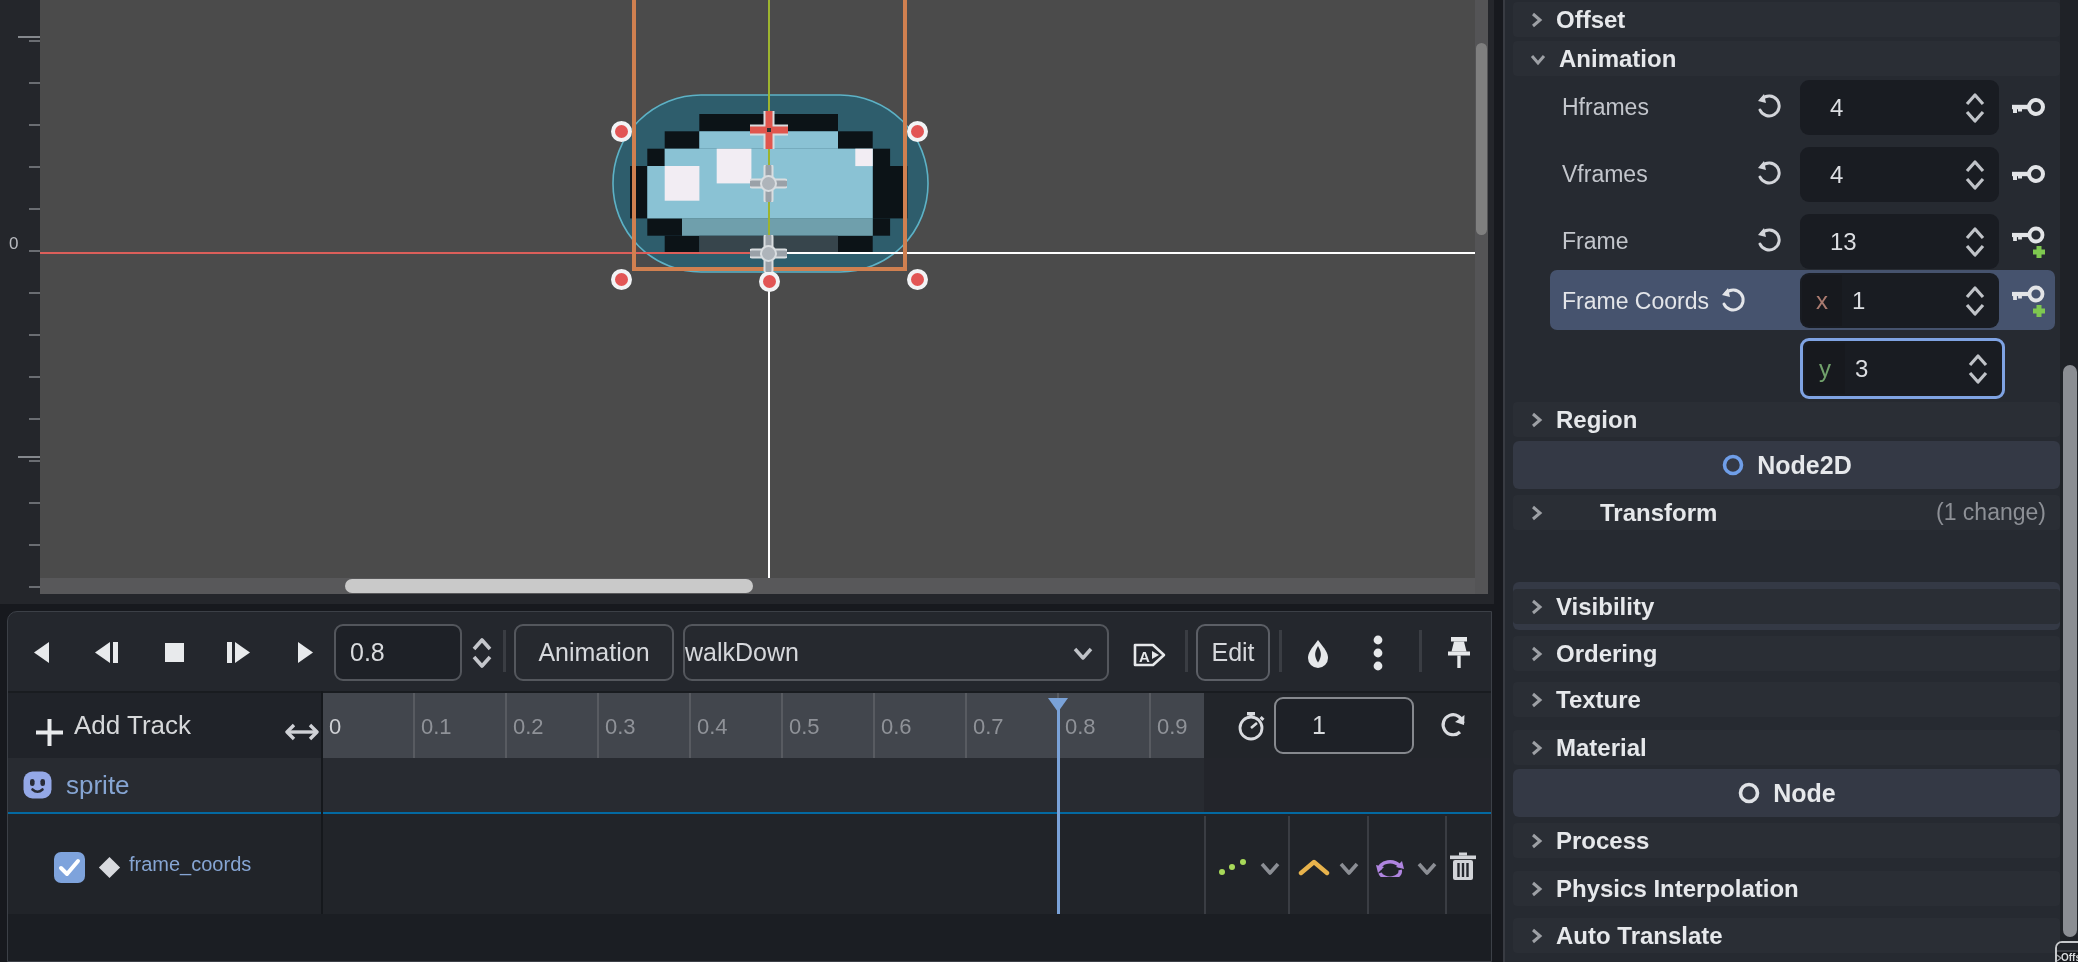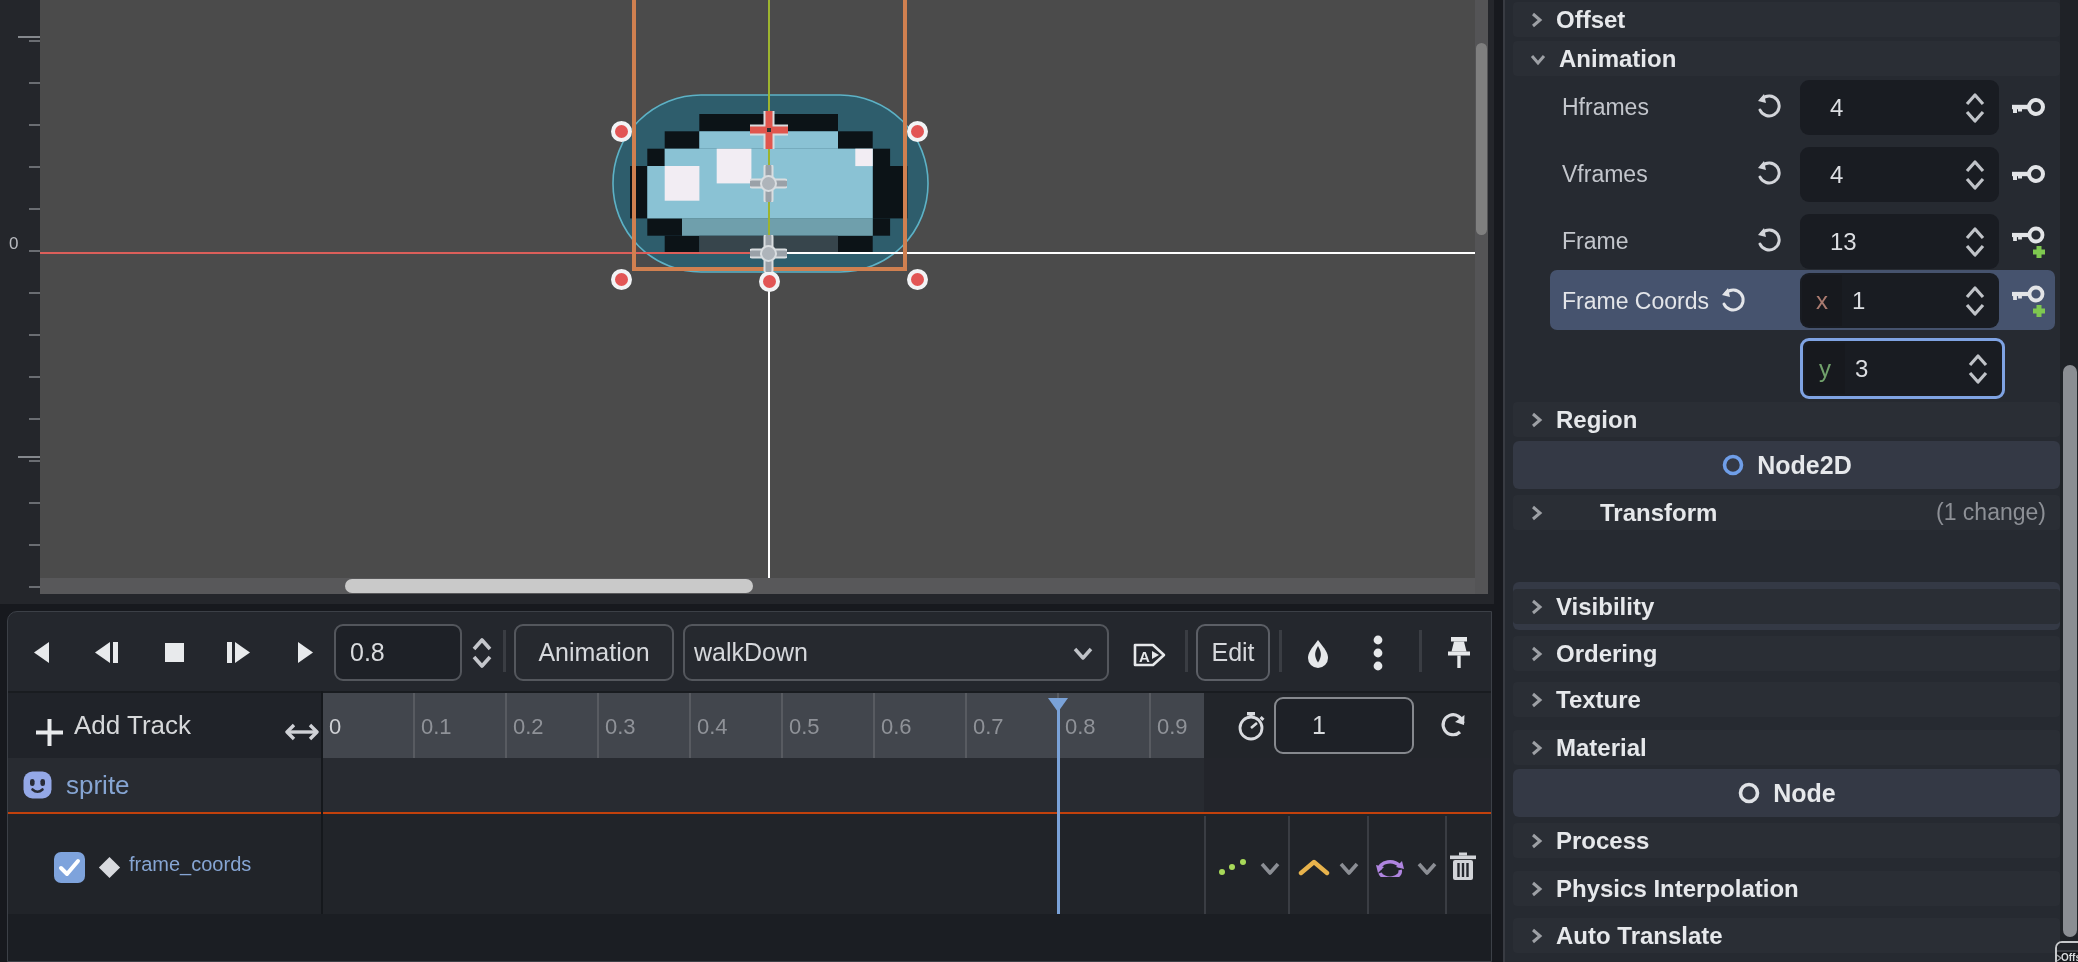--- a/index.html
+++ b/index.html
@@ -164,21 +164,21 @@
         <path d="M6 14 L14 5 L22 14" fill="none" stroke="#c4c6cb" stroke-width="3.6" stroke-linejoin="round"></path>
         <path d="M6 22 L14 31 L22 22" fill="none" stroke="#c4c6cb" stroke-width="3.6" stroke-linejoin="round"></path>
       </svg>
       <div class="tsep" style="left:495px;"></div>
 
       <div class="tbtn" style="left:506px;top:12px;width:160px;justify-content:center;">
         <span>Animation</span>
       </div>
 
       <div class="tbtn" style="left:675px;top:12px;width:426px;">
-        <span style="margin-left:9px;">walkDown</span>
+        <span style="margin-left:0;">walkDown</span>
         <svg style="position:absolute;right:12px;top:20px;" width="24" height="16" viewBox="0 0 24 16">
           <path d="M4 3 L12 12 L20 3" fill="none" stroke="#bfc2c7" stroke-width="3.4" stroke-linejoin="round"></path>
         </svg>
       </div>
 
       <svg class="abs" style="left:1124px;top:29px;" width="40" height="28" viewBox="0 0 40 28">
         <path d="M3 4 h18 l11 10 -11 10 H3 z" fill="none" stroke="#e6e8ea" stroke-width="2.6" stroke-linejoin="round"></path>
         <text x="7" y="21" font-size="15" font-weight="bold" fill="#e6e8ea" font-family="Liberation Sans,sans-serif">A</text>
         <path d="M20 10 l7 4 -7 4 z" fill="#e6e8ea"></path>
       </svg>
@@ -252,21 +252,21 @@
         <div class="abs" style="left:70px;top:4px;width:140px;height:57px;background:#1e2127;border:2px solid #86898e;border-radius:9px;box-sizing:border-box;display:flex;align-items:center;">
           <span style="margin-left:36px;font-size:25px;color:#d9dbde;">1</span>
         </div>
         <svg class="abs" style="left:234px;top:17px;" width="30" height="31" viewBox="0 0 30 31">
           <path d="M25 13 a10 10 0 1 0 -3 9" fill="none" stroke="#d9dbdf" stroke-width="3.2"></path>
           <path d="M26.5 5 L26 15 L17 12 Z" fill="#d9dbdf"></path>
         </svg>
       </div>
     </div>
 
-    <div class="abs" style="left:0;top:146px;width:1483px;height:56px;background:#282b31;border-bottom:2px solid #c2410c;box-sizing:border-box;">
+    <div class="abs" style="left:0;top:146px;width:1483px;height:56px;background:#282b31;border-bottom:2px solid #0369a1;box-sizing:border-box;">
       <svg class="abs" style="left:15px;top:13px;" width="29" height="28" viewBox="0 0 29 28">
         <rect x="0.5" y="0.5" width="28" height="27" rx="9" fill="#94a8e7"></rect>
         <rect x="7" y="8" width="4.6" height="7" rx="2.3" fill="#272b36"></rect>
         <rect x="17.4" y="8" width="4.6" height="7" rx="2.3" fill="#272b36"></rect>
         <path d="M9.5 18.5 Q14.5 23 19.5 18.5" stroke="#272b36" stroke-width="2.6" fill="none" stroke-linecap="round"></path>
       </svg>
       <span class="abs" style="left:58px;top:12px;font-size:26px;color:#86a5d3;">sprite</span>
       <div class="abs" style="left:1196px;top:0;width:287px;height:54px;background:rgba(0,0,0,0.12);"></div>
     </div>
 

